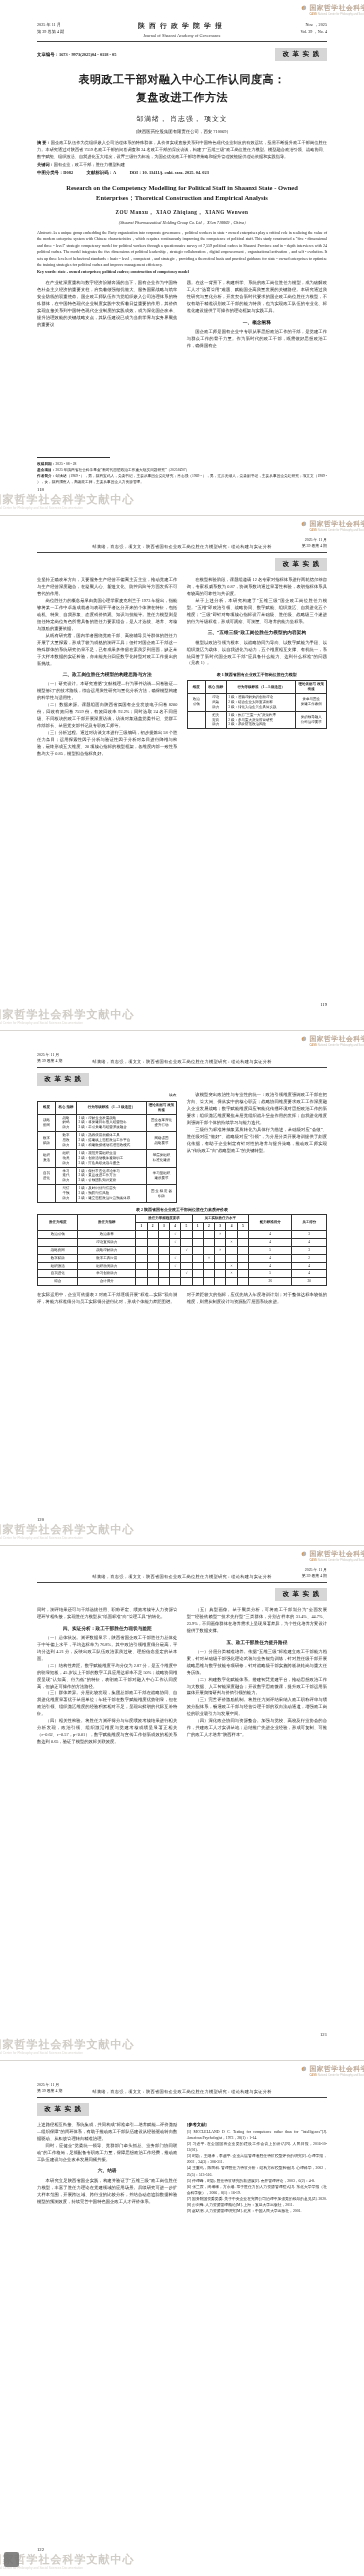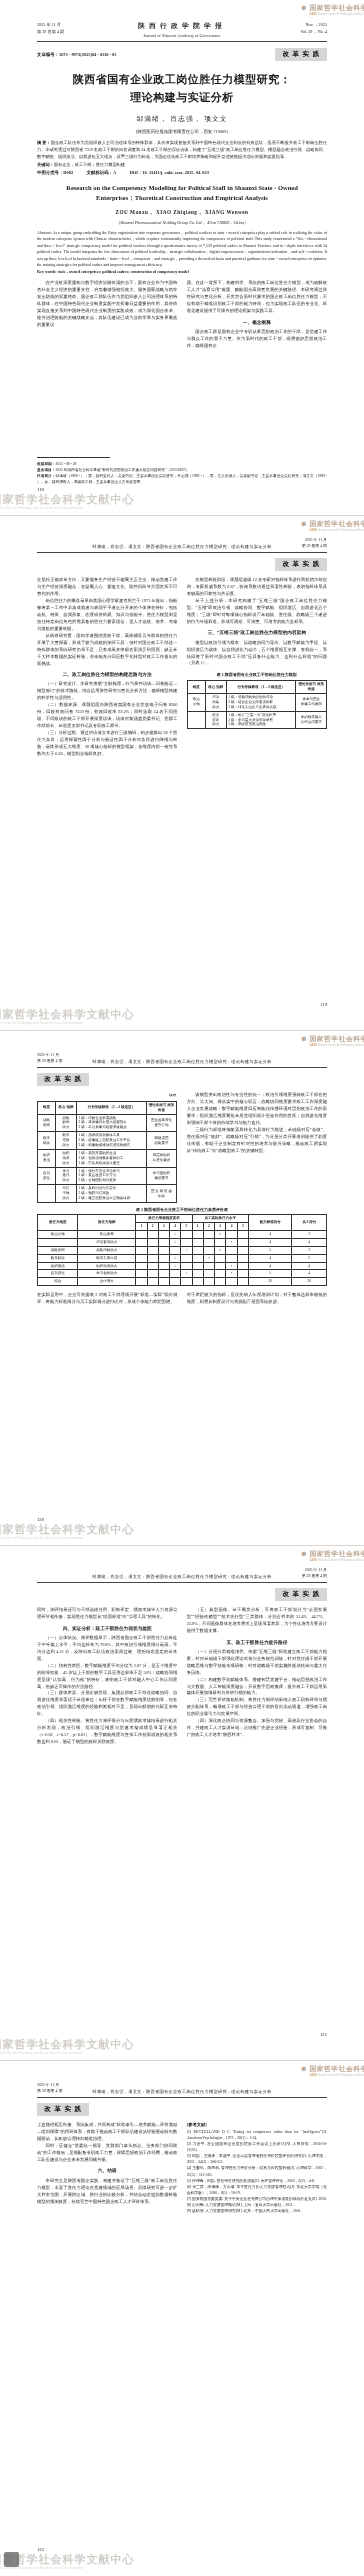--- a/index.html
+++ b/index.html
@@ -119,22 +119,22 @@
       </div>
     </div>
     <div class="jrule"></div>
 
     <div class="artno-row">
       <span class="artno">文章编号：1673 - 9973(2025)04 - 0118 - 05</span>
       <span class="badge">改革实践</span>
     </div>
 
     <h1 class="title">
-      <span>陕西省国有企业政工岗位胜任力模型研究：</span><br>
-      <span>理论构建与实证分析</span>
+      <span>表明政工干部对融入中心工作认同度高：</span><br>
+      <span>复盘改进工作方法</span>
     </h1>
     <div class="authors">邹满绪， 肖志强， 项文文</div>
     <div class="affil">（陕西医药控股集团有限责任公司，西安 710069）</div>
 
     <div class="abs">
       <b>摘  要：</b><span>国企政工队伍作为党组织嵌入公司治理体系的特殊群体，其价值实现直接关系到中国特色现代企业制度的有效运转，亟需不断提升政工干部岗位胜任力。本研究通过对陕西省 7559 名政工干部的问卷调查和 24 名政工干部的深度访谈，构建了“五维三级”政工岗位胜任力模型。模型融合政治引领、战略协同、数字赋能、组织激活、自我进化五大维度，设置三级行为标准，为国企优化政工干部培养策略和提升管理效能提供理论依据和实践指导。</span>
     </div>
     <div class="kwline">
       <b>关键词：</b><span>国有企业；政工干部；胜任力模型构建</span>
     </div>

